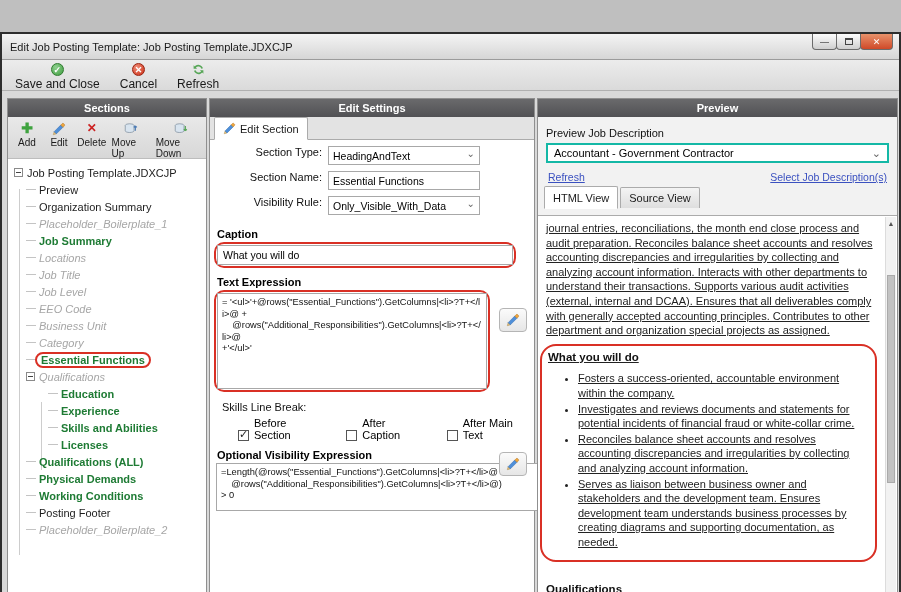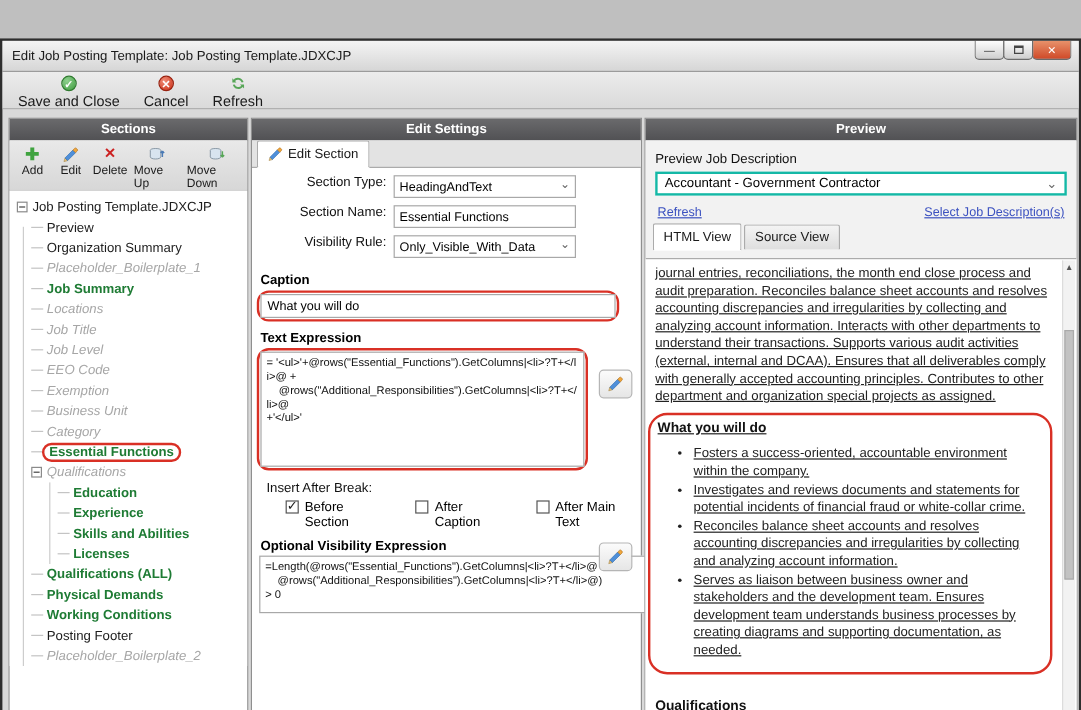--- a/index.html
+++ b/index.html
@@ -116,21 +116,21 @@
   #text-expr-box { height:96px; }
   #ovl-box { height:48px; margin:0 48px 0 6px; }
   .editbtn {
     position:absolute; right:7px; width:28px; height:24px;
     border:1px solid #b5b5b5; border-radius:4px;
     background:linear-gradient(#fbfbfb,#e6e6e6);
     display:flex; align-items:center; justify-content:center; cursor:pointer;
   }
   .ilb-label { font-size:11px; margin:9px 0 4px 12px; color:#111; }
   .cbrow { display:flex; gap:22px; margin-left:28px; align-items:center; }
-  .cbitem { display:flex; align-items:flex-start; gap:5px; font-size:11px; cursor:pointer; }
+  .cbitem { display:flex; align-items:flex-end; gap:5px; font-size:11px; cursor:pointer; }
   .cb { width:11px; height:11px; border:1px solid #555; background:#fff; position:relative; flex:none; }
   .cb.on::after { content:"✓"; position:absolute; left:0px; top:-3px; font-size:11px; color:#222; }
   
   .pv-body { background:#f2f2f2; height:calc(100% - 18px); position:relative; }
   .pv-label { font-size:11px; color:#111; padding:10px 0 4px 8px; }
   .pv-combo {
     margin:0 8px; height:20px; border:2px solid #14b8a6; background:#fff;
     display:flex; align-items:center; padding:0 6px; font-size:11px; cursor:pointer; position:relative;
   }
   .pv-combo .chev { position:absolute; right:6px; color:#666; font-size:11px; top:2px; }
@@ -275,24 +275,20 @@
       <div class="titem lvl1">
           <span class="tick"></span>
           <span class="t-ph">Job Level</span>
         </div>
       <div class="titem lvl1">
           <span class="tick"></span>
           <span class="t-ph">EEO Code</span>
         </div>
       <div class="titem lvl1">
           <span class="tick"></span>
-          <span class="t-ph">Exemption</span>
-        </div>
-      <div class="titem lvl1">
-          <span class="tick"></span>
           <span class="t-ph">Business Unit</span>
         </div>
       <div class="titem lvl1">
           <span class="tick"></span>
           <span class="t-ph">Category</span>
         </div>
       <div class="titem lvl1">
           <span class="tick"></span>
           <span class="ring"><span class="t-green">Essential Functions</span></span>
         </div>
@@ -393,21 +389,21 @@
       <div class="editbtn" style="top:168px;">
         <span>
           <svg width="14" height="14" viewBox="0 0 16 16">
             <path d="M1.5 14.5 L2.5 11 L5 13.5 Z" fill="#e8c27a" stroke="#a98b4e" stroke-width="0.6"></path>
             <path d="M2.5 11 L10 3.5 L12.5 6 L5 13.5 Z" fill="#4f8fd9" stroke="#2e6cb0" stroke-width="0.6"></path>
             <path d="M10 3.5 L11.6 1.9 Q12.5 1 13.5 2 L14 2.5 Q15 3.5 14.1 4.4 L12.5 6 Z" fill="#f0a63c" stroke="#b37420" stroke-width="0.6"></path>
           </svg>
         </span>
       </div>
 
-      <div class="ilb-label">Insert After Break:</div>
+      <div class="ilb-label">Skills Line Break:</div>
       <div class="cbrow">
         <div class="cbitem">
           <span class="cb on"></span>
           <span>Before Section</span>
         </div>
         <div class="cbitem">
           <span class="cb"></span>
           <span>After Caption</span>
         </div>
         <div class="cbitem">

